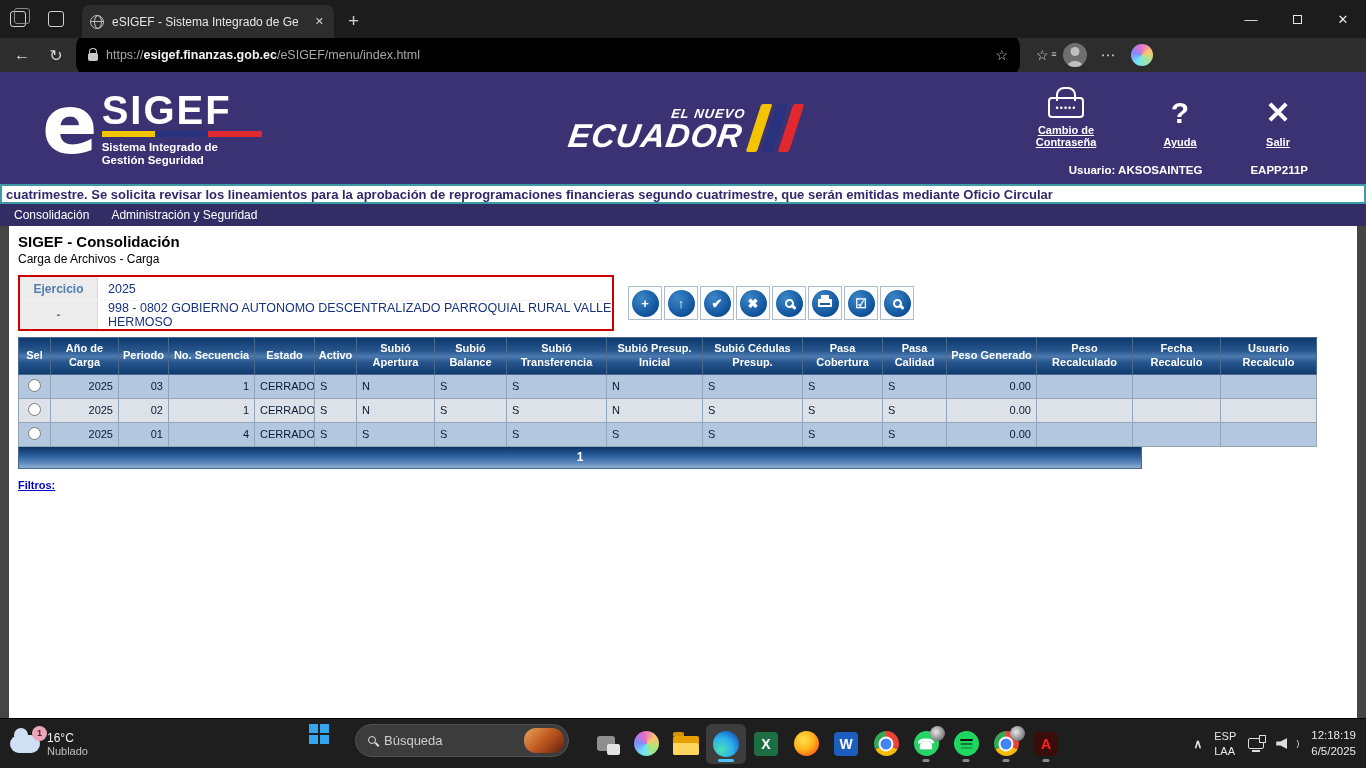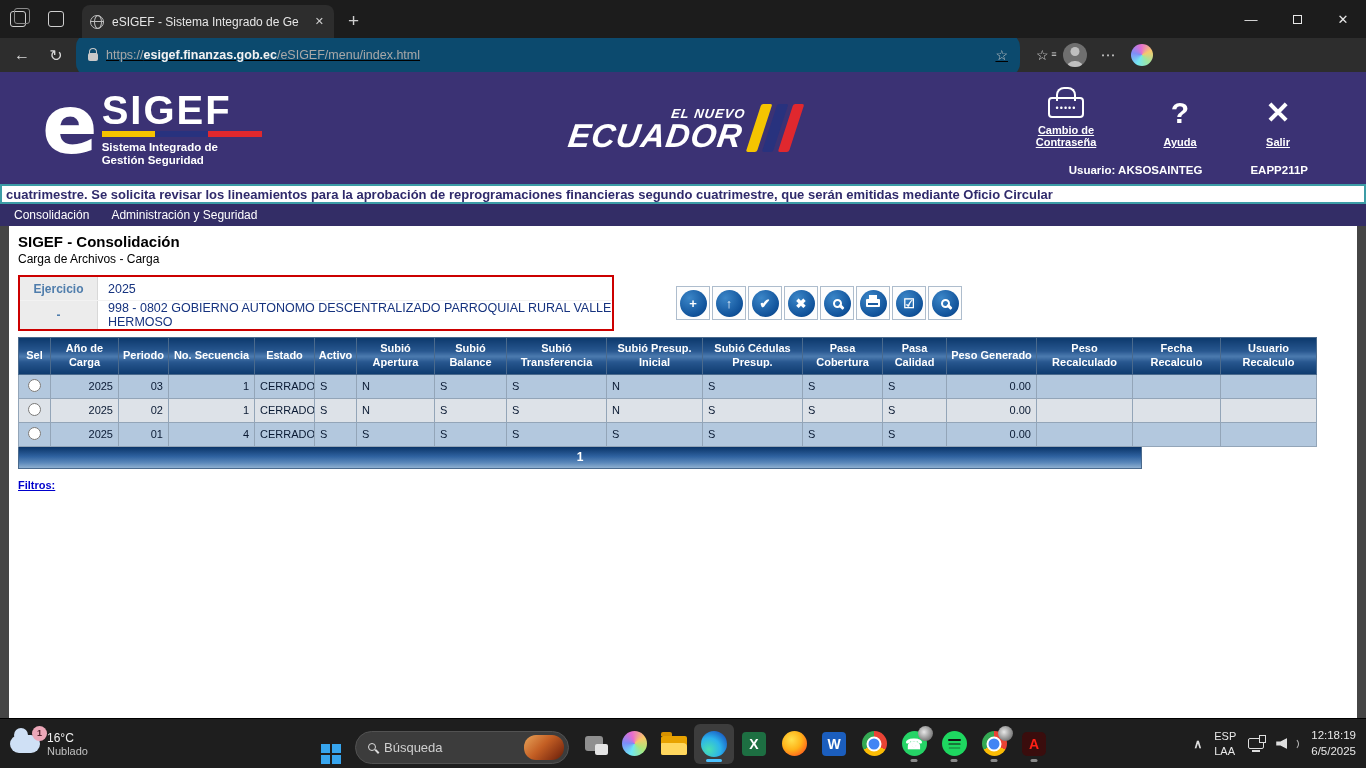--- a/index.html
+++ b/index.html
@@ -19,21 +19,21 @@
   .globe-ic::before{content:"";position:absolute;left:-1px;right:-1px;top:50%;height:1.5px;background:#bdbdbd;margin-top:-1px;}
   .globe-ic::after{content:"";position:absolute;left:50%;top:-1px;bottom:-1px;width:6px;margin-left:-3px;border:1.5px solid #bdbdbd;border-radius:50%;}
   .new-tab{color:#cfcfcf;font-size:19px;padding:0 14px 6px 14px;cursor:pointer;}
   .win-controls{position:absolute;right:0;top:0;height:38px;display:flex;}
   .win-btn{width:46px;height:38px;display:flex;align-items:center;justify-content:center;color:#e8e8e8;font-size:13px;}
   .restore-ic{width:9px;height:9px;border:1.3px solid #e8e8e8;position:relative;background:#1c1c1c;}
   .restore-ic::before{content:"";position:absolute;top:-3.5px;right:-3.5px;width:9px;height:9px;border:1.3px solid #e8e8e8;z-index:-1;}
 
   .nav-bar{height:34px;background:#2d2d2d;display:flex;align-items:center;padding:0 8px;gap:6px;}
   .nav-ic{color:#d8d8d8;font-size:16px;width:28px;text-align:center;cursor:pointer;}
-  .addr{flex:1;max-width:944px;height:44px;background:#0c4a6e;border-radius:14px;display:flex;align-items:center;padding:0 12px;gap:8px;text-decoration:underline;}
+  .addr{flex:1;max-width:944px;height:44px;background:#000000;border-radius:14px;display:flex;align-items:center;padding:0 12px;gap:8px;text-decoration:underline;}
   .lock-sm{width:10px;height:8px;background:#c9c9c9;border-radius:2px;position:relative;margin-top:4px;flex:none;}
   .lock-sm::before{content:"";position:absolute;top:-5px;left:50%;transform:translateX(-50%);width:6px;height:6px;border:1.5px solid #c9c9c9;border-bottom:none;border-radius:4px 4px 0 0;}
   .url{font-size:12.5px;color:#a8a8a8;white-space:nowrap;}
   .url b{color:#f2f2f2;font-weight:bold;}
   .addr-star{margin-left:auto;color:#c9c9c9;font-size:14px;}
   .nav-right{display:flex;align-items:center;gap:14px;margin-left:10px;margin-right:6px;}
   .fav-hub{color:#d8d8d8;font-size:14px;position:relative;}
   .fav-hub i{font-style:normal;font-size:9px;position:absolute;right:-7px;top:2px;letter-spacing:-1px;}
   .avatar-ic{width:24px;height:24px;border-radius:50%;background:#6f6f6f;position:relative;overflow:hidden;}
   .avatar-ic::before{content:"";position:absolute;top:4px;left:50%;transform:translateX(-50%);width:9px;height:9px;border-radius:50%;background:#bfbfbf;}
@@ -68,21 +68,21 @@
   
   .marquee{height:20px;background:#fff;border:2px solid #3c9ca6;display:flex;align-items:center;overflow:hidden;}
   .marquee span{color:#2f2a6b;font-size:13px;font-weight:bold;white-space:nowrap;padding-left:4px;}
   .menu-bar{height:22px;background:#332d66;display:flex;align-items:center;padding-left:14px;gap:22px;}
   .menu-item{color:#fff;font-size:12px;cursor:pointer;}
 
   
   .content{flex:1;background:#fff;border-left:9px solid #454545;border-right:9px solid #454545;padding-top:7px;overflow:hidden;}
   .page-title{font-size:15px;font-weight:bold;color:#000;margin-left:9px;}
   .page-subtitle{font-size:12px;color:#000;margin-left:9px;margin-top:2px;}
-  .form-zone{display:flex;align-items:center;margin:9px 0 6px 9px;gap:48px;}
+  .form-zone{display:flex;align-items:center;margin:9px 0 6px 9px;}
   .criteria-form{width:596px;border:2px solid #cc0000;background:#fff;}
   .f-row{display:flex;min-height:24px;border-bottom:1px solid #f2f2f2;}
   .f-row:last-child{border-bottom:none;}
   .f-label{width:78px;background:#ececec;color:#4f7dac;font-size:12px;font-weight:bold;display:flex;align-items:center;justify-content:center;border-right:1px solid #d8d8d8;flex:none;}
   .f-value{flex:1;color:#16337f;font-size:12.5px;display:flex;align-items:center;padding-left:10px;}
   .record-toolbar{display:flex;gap:2px;margin-left:14px;}
   .tool-btn{width:34px;height:34px;background:#fdfdfd;border:1px solid #aebdcd;display:flex;align-items:center;justify-content:center;cursor:pointer;}
   .tool-circle{width:27px;height:27px;border-radius:50%;background:radial-gradient(circle at 35% 30%,#3b86c8,#10529a 70%,#083a74);color:#fff;font-size:13px;font-weight:bold;display:flex;align-items:center;justify-content:center;}
   .mag-icon{width:9px;height:9px;border:2px solid #fff;border-radius:50%;position:relative;display:inline-block;}
   .mag-icon::after{content:"";position:absolute;width:2.5px;height:6px;background:#fff;right:-3px;bottom:-4px;transform:rotate(-45deg);border-radius:1px;}
@@ -102,21 +102,21 @@
   .filters-link{display:inline-block;margin:10px 0 0 9px;color:#0000cc;font-size:11px;font-weight:bold;text-decoration:underline;cursor:pointer;}
 
   
   .taskbar{height:50px;background:#1e1e1e;border-top:1px solid #000;position:relative;display:flex;align-items:center;}
   .weather{position:absolute;left:10px;display:flex;align-items:center;gap:7px;}
   .cloud{width:30px;height:18px;background:#cfe0f5;border-radius:9px;position:relative;}
   .cloud::before{content:"";position:absolute;left:4px;top:-7px;width:14px;height:14px;border-radius:50%;background:#cfe0f5;}
   .w-badge{position:absolute;top:-9px;right:-7px;width:15px;height:15px;border-radius:50%;background:#eba7b8;color:#50222c;font-size:9px;font-weight:bold;display:flex;align-items:center;justify-content:center;}
   .w-temp{color:#f0f0f0;font-size:12px;}
   .w-cond{color:#c0c0c0;font-size:11px;}
-  .tb-center{margin:0 auto;display:flex;align-items:flex-end;gap:5px;}
+  .tb-center{margin:0 auto;display:flex;align-items:flex-start;gap:17px;}
   .win-start{width:20px;height:20px;margin:0 9px;background:linear-gradient(#1e1e1e,#1e1e1e) center/2px 100% no-repeat,linear-gradient(#1e1e1e,#1e1e1e) center/100% 2px no-repeat,linear-gradient(#37a5ee,#37a5ee);cursor:pointer;}
   .search-pill{width:214px;height:33px;background:#3c3c3c;border:1px solid #525252;border-radius:17px;display:flex;align-items:center;padding:0 4px 0 12px;gap:8px;cursor:pointer;}
   .search-mag{width:8px;height:8px;border:1.6px solid #dcdcdc;border-radius:50%;position:relative;flex:none;}
   .search-mag::after{content:"";position:absolute;width:1.8px;height:5px;background:#dcdcdc;right:-2.5px;bottom:-3.5px;transform:rotate(-45deg);}
   .search-text{color:#cfcfcf;font-size:13px;flex:1;}
   .search-img{width:40px;height:25px;border-radius:12px;background:linear-gradient(135deg,#e8a45a 0%,#c45f24 45%,#8a3413 80%,#5e2008 100%);}
   .app-slot{width:40px;height:40px;display:flex;align-items:center;justify-content:center;border-radius:6px;position:relative;cursor:pointer;}
   .app-slot.active{background:#3d3d3d;}
   .run{position:absolute;bottom:2px;left:50%;transform:translateX(-50%);width:7px;height:3px;border-radius:2px;background:#8a8a8a;}
   .run.act{width:16px;background:#4cc2ff;}

